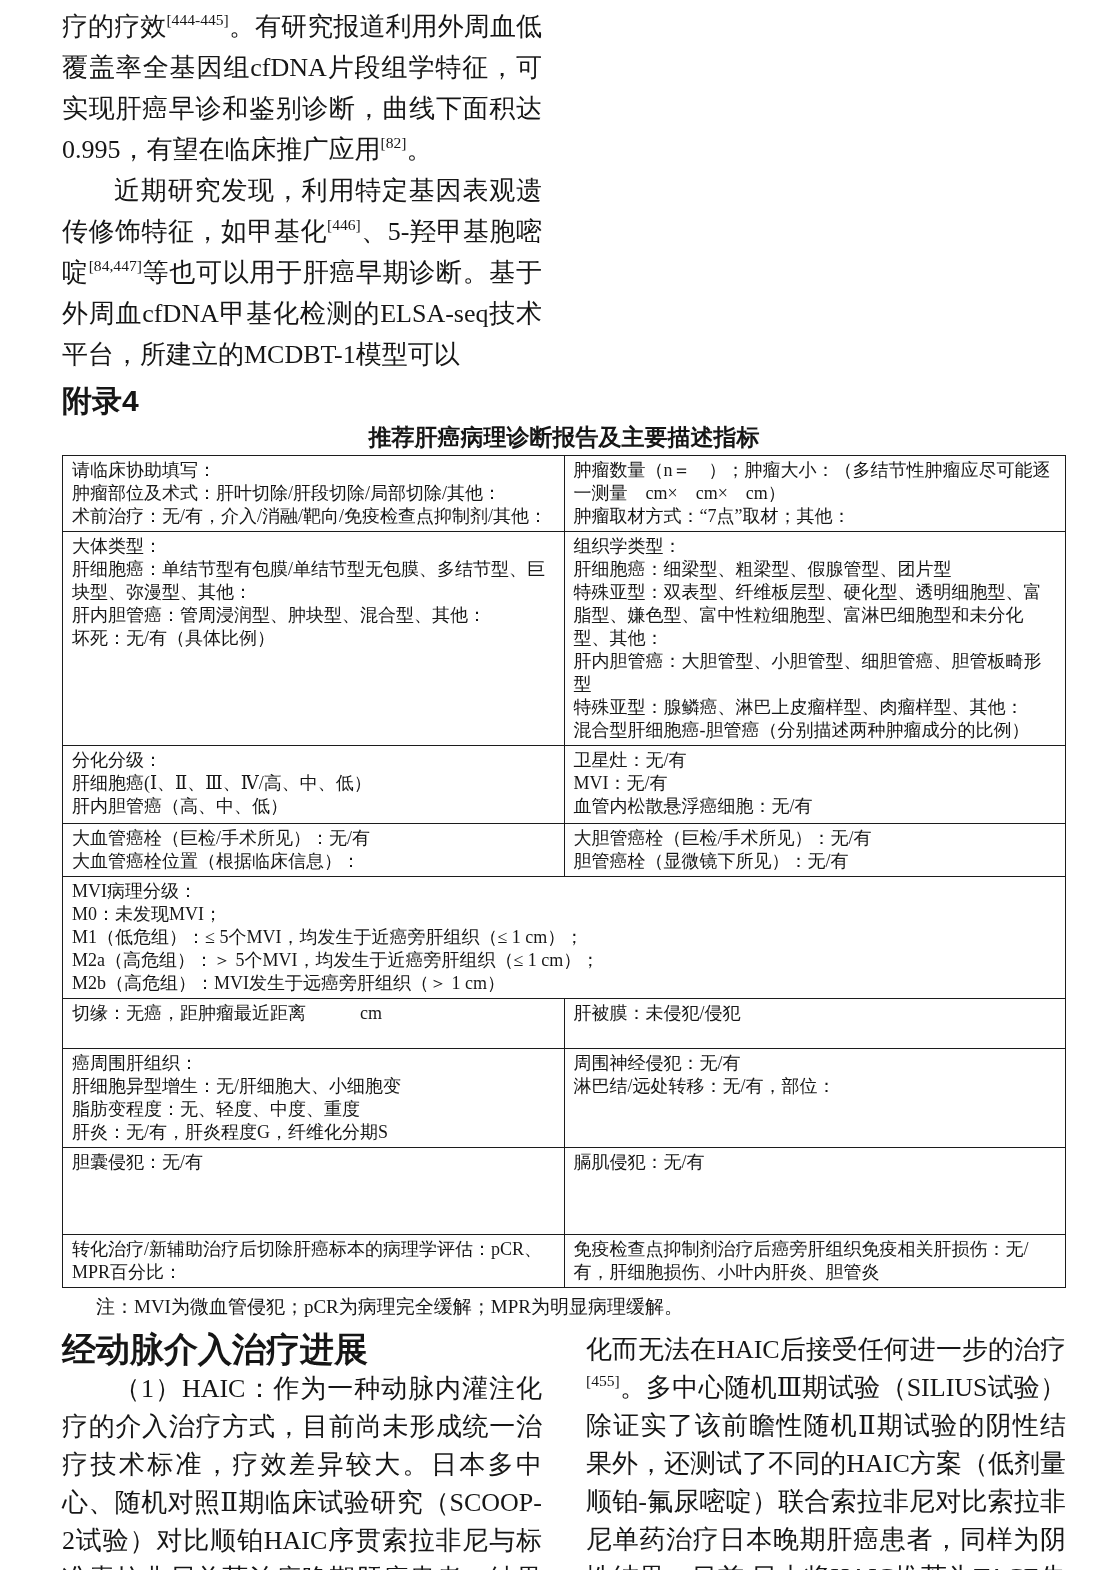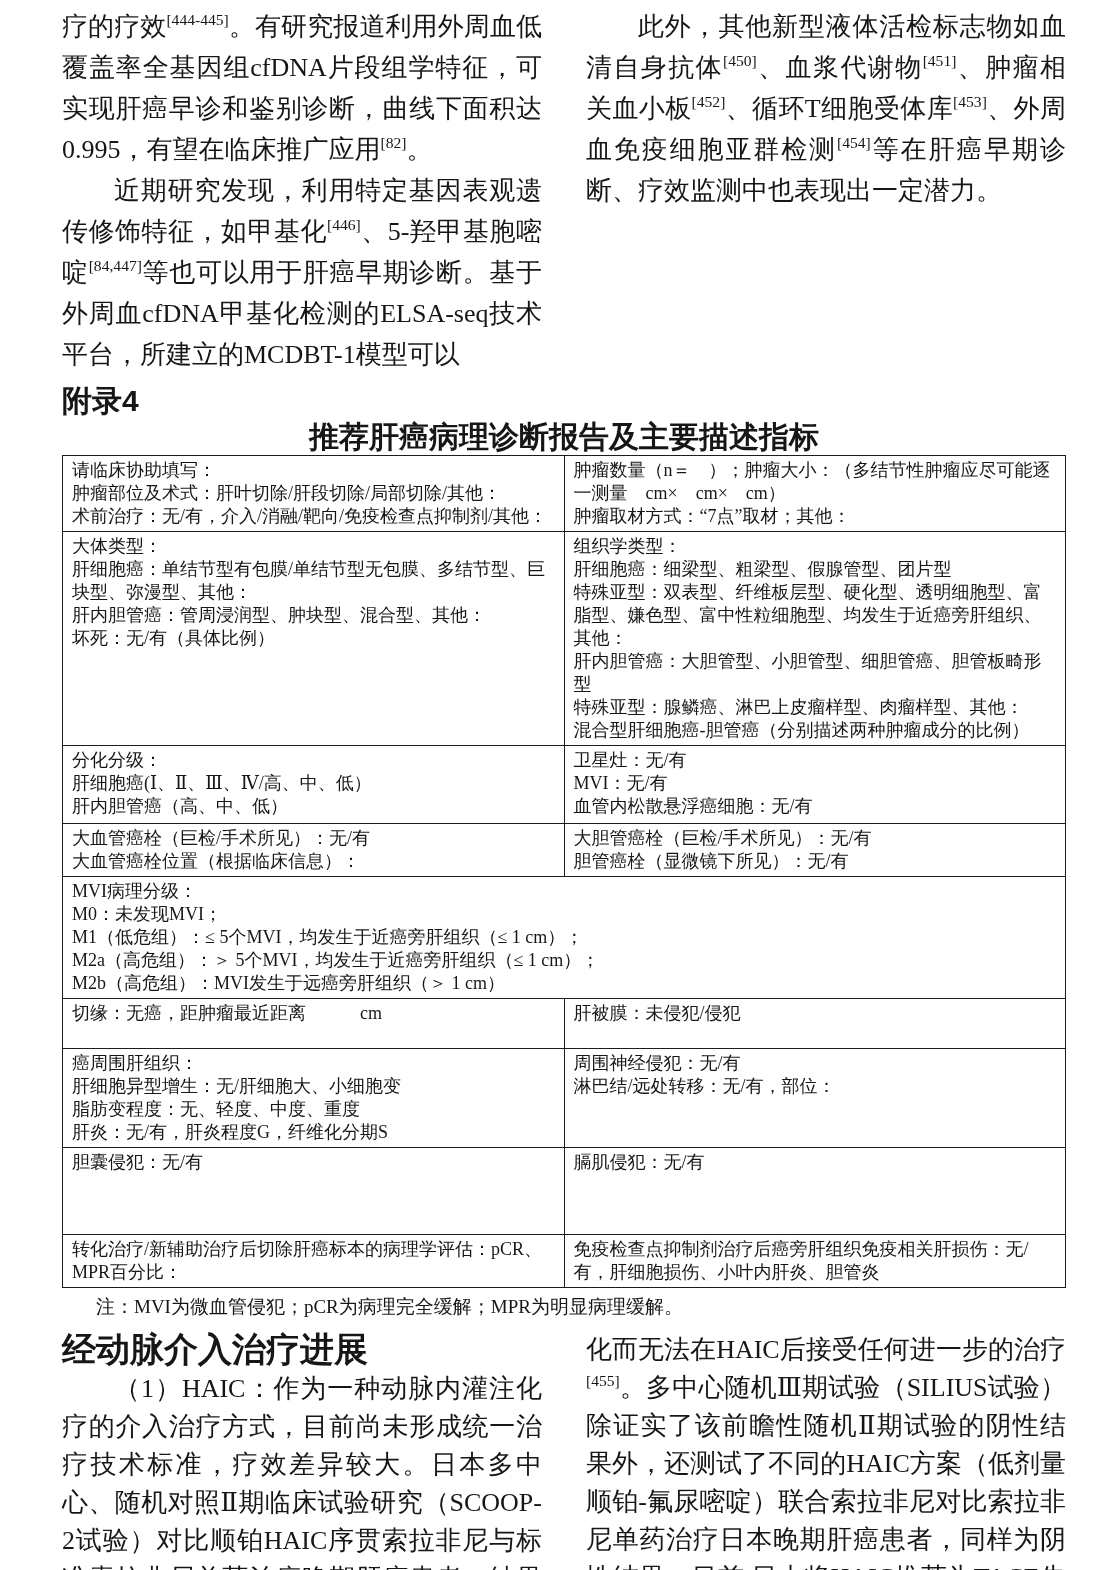--- a/index.html
+++ b/index.html
@@ -24,21 +24,21 @@
   .appendix-heading{
     font-family:"Liberation Sans","DejaVu Sans",sans-serif;
     font-weight:bold;font-size:30px;line-height:36px;margin:8px 0 0;
   }
   .appendix-subheading{
     font-family:"Liberation Sans","DejaVu Sans",sans-serif;
     font-weight:bold;font-size:34px;line-height:34px;margin:5px 0 0;
   }
   .table-title{
     font-family:"Liberation Sans","DejaVu Sans",sans-serif;
-    font-weight:bold;font-size:30px;line-height:26px;
+    font-weight:bold;font-size:23px;line-height:26px;
     text-align:center;margin:5px 0 5px;
   }
 
   
   .report-table{
     width:1004px;border-collapse:collapse;table-layout:fixed;
     font-size:18px;line-height:23px;
   }
   .report-table td{
     border:1.6px solid #1c1c1c;vertical-align:top;padding:3px 9px;
@@ -65,21 +65,20 @@
 <body>
 
 <div class="page">
 
   <section class="two-col top-section">
     <div class="col">
         <p class="para first">疗的疗效<sup>[444-445]</sup>。有研究报道利用外周血低覆盖率全基因组cfDNA片段组学特征，可实现肝癌早诊和鉴别诊断，曲线下面积达0.995，有望在临床推广应用<sup>[82]</sup>。</p>
         <p class="para indent">近期研究发现，利用特定基因表观遗传修饰特征，如甲基化<sup>[446]</sup>、5-羟甲基胞嘧啶<sup>[84,447]</sup>等也可以用于肝癌早期诊断。基于外周血cfDNA甲基化检测的ELSA-seq技术平台，所建立的MCDBT-1模型可以</p>
       </div>
     <div class="col">
-        <p class="para indent">此外，其他新型液体活检标志物如血清自身抗体<sup>[450]</sup>、血浆代谢物<sup>[451]</sup>、肿瘤相关血小板<sup>[452]</sup>、循环T细胞受体库<sup>[453]</sup>、外周血免疫细胞亚群检测<sup>[454]</sup>等在肝癌早期诊断、疗效监测中也表现出一定潜力。</p>
       </div>
   </section>
 
   <h2 class="appendix-heading">附录4</h2>
 
   <div class="table-title">推荐肝癌病理诊断报告及主要描述指标</div>
 
   <table class="report-table">
     <tbody>
         <tr>
@@ -96,21 +95,21 @@
         <tr>
           <td>
             <div class="cell-line">大体类型：</div>
             <div class="cell-line">肝细胞癌：单结节型有包膜/单结节型无包膜、多结节型、巨块型、弥漫型、其他：</div>
             <div class="cell-line">肝内胆管癌：管周浸润型、肿块型、混合型、其他：</div>
             <div class="cell-line">坏死：无/有（具体比例）</div>
           </td>
           <td>
             <div class="cell-line">组织学类型：</div>
             <div class="cell-line">肝细胞癌：细梁型、粗梁型、假腺管型、团片型</div>
-            <div class="cell-line">特殊亚型：双表型、纤维板层型、硬化型、透明细胞型、富脂型、嫌色型、富中性粒细胞型、均发生于近癌旁肝组织、其他：</div>
+            <div class="cell-line">特殊亚型：双表型、纤维板层型、硬化型、透明细胞型、富脂型、嫌色型、富中性粒细胞型、富淋巴细胞型和未分化型、其他：</div>
             <div class="cell-line">肝内胆管癌：大胆管型、小胆管型、细胆管癌、胆管板畸形型</div>
             <div class="cell-line">特殊亚型：腺鳞癌、淋巴上皮瘤样型、肉瘤样型、其他：</div>
             <div class="cell-line">混合型肝细胞癌-胆管癌（分别描述两种肿瘤成分的比例）</div>
           </td>
         </tr>
         <tr>
           <td>
             <div class="cell-line">分化分级：</div>
             <div class="cell-line">肝细胞癌(Ⅰ、Ⅱ、Ⅲ、Ⅳ/高、中、低）</div>
             <div class="cell-line">肝内胆管癌（高、中、低）</div>

